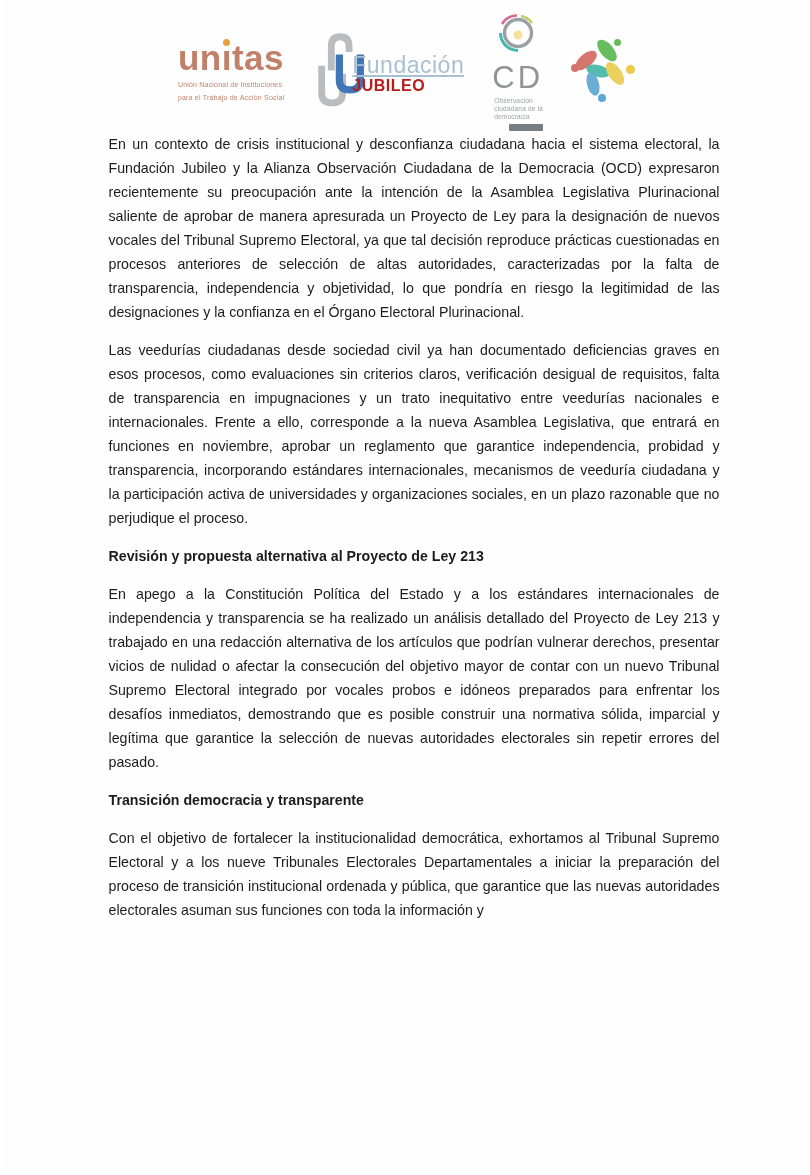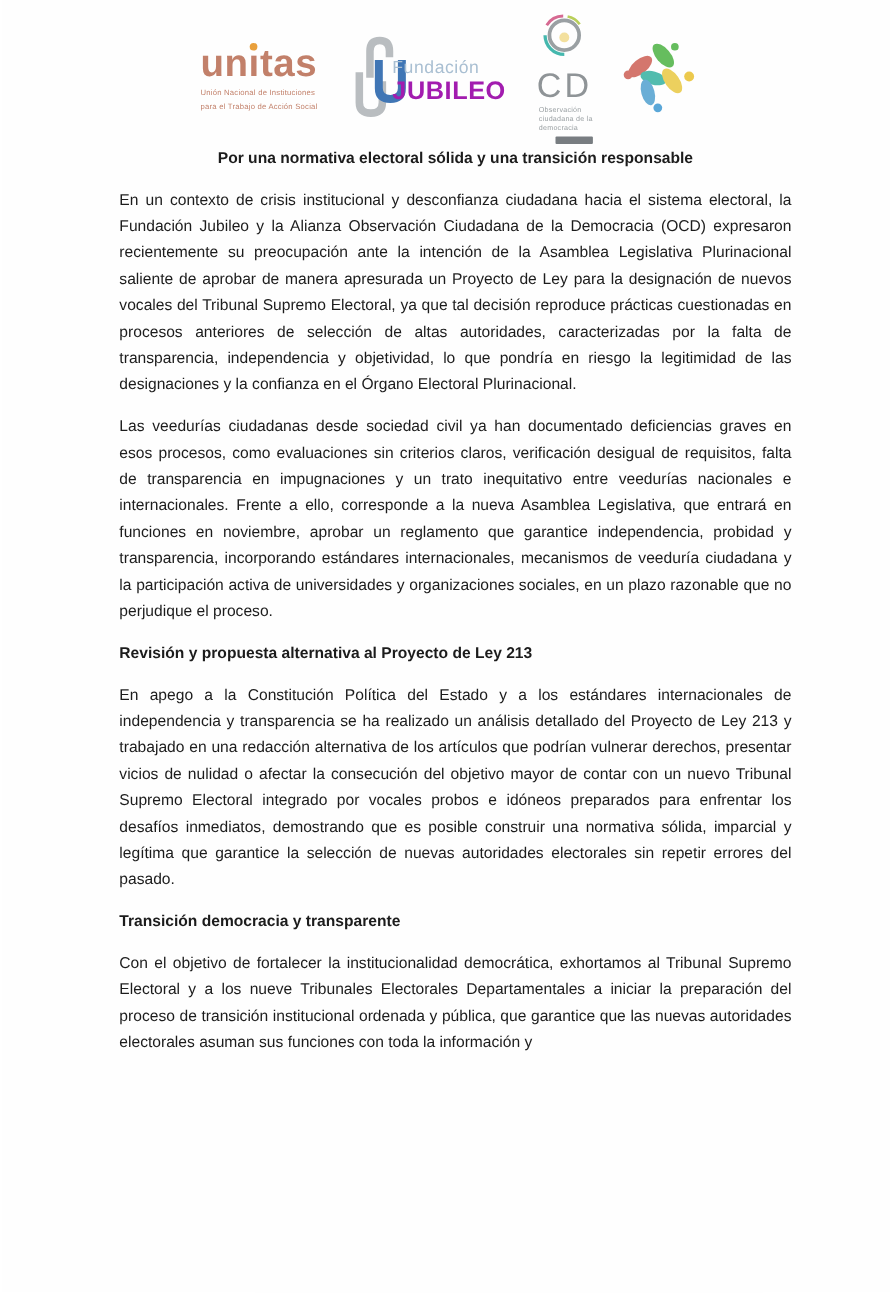--- a/index.html
+++ b/index.html
@@ -15,22 +15,22 @@
   .unitas { display:flex; flex-direction:column; line-height:1; }
   .unitas-word { font-weight:bold; font-size:35px; color:#c2806a; letter-spacing:0.5px; line-height:36px; }
   .u-i { position:relative; }
   .u-i::after { content:""; position:absolute; left:1px; top:1px; width:7px; height:7px;
                 border-radius:50%; background:#e9a03c; }
   .unitas-tag { font-size:7px; color:#c2806a; line-height:9px; margin-top:4px; letter-spacing:0.2px; }
 
   
   .jubileo { display:flex; align-items:center; }
   .jubileo-text { margin-left:-18px; margin-top:6px; line-height:1; }
-  .jub-top { font-size:16px; color:#a9bfd2; letter-spacing:0.5px; }
-  .jub-bottom { font-size:23px; font-weight:bold; color:#a21caf; letter-spacing:0.5px; margin-top:1px; }
+  .jub-top { font-size:23px; color:#a9bfd2; letter-spacing:0.5px;text-decoration:underline; }
+  .jub-bottom { font-size:16px; font-weight:bold; color:#b91c1c; letter-spacing:0.5px; margin-top:1px; }
 
   
   .ocd { display:flex; align-items:center; gap:4px;flex-direction:column; }
   .ocd-letters { font-size:31px; color:#8f9497; font-weight:400; letter-spacing:3px; line-height:1; }
   .ocd-side { display:flex; flex-direction:column; margin-left:2px; }
   .ocd-tag { font-size:6.5px; color:#9aa0a3; line-height:8px; letter-spacing:0.2px; }
   .ocd-badge { width:34px; height:7px; background:#787d81; margin-top:3px; align-self:flex-end; border-radius:1px; }
 
   
   .ruta { display:flex; align-items:center; gap:8px; }
@@ -107,21 +107,20 @@
         <div class="dot" style="width:8px;height:8px;top:25px;left:0;background:#d4766d;"></div>
         <div class="dot" style="width:9px;height:9px;top:26px;left:55px;background:#ecc94d;"></div>
         <div class="dot" style="width:7px;height:7px;top:0;left:43px;background:#66bd5e;"></div>
         <div class="dot" style="width:8px;height:8px;top:55px;left:27px;background:#5aa7d8;"></div>
       </div>
     </div>
 
   </div>
 
   <div class="content">
-    <p class="title">Por una normativa electoral sólida y una transición responsable</p>
     <p class="para">En un contexto de crisis institucional y desconfianza ciudadana hacia el sistema electoral, la Fundación Jubileo y la Alianza Observación Ciudadana de la Democracia (OCD) expresaron recientemente su preocupación ante la intención de la Asamblea Legislativa Plurinacional saliente de aprobar de manera apresurada un Proyecto de Ley para la designación de nuevos vocales del Tribunal Supremo Electoral, ya que tal decisión reproduce prácticas cuestionadas en procesos anteriores de selección de altas autoridades, caracterizadas por la falta de transparencia, independencia y objetividad, lo que pondría en riesgo la legitimidad de las designaciones y la confianza en el Órgano Electoral Plurinacional.</p>
     <p class="para">Las veedurías ciudadanas desde sociedad civil ya han documentado deficiencias graves en esos procesos, como evaluaciones sin criterios claros, verificación desigual de requisitos, falta de transparencia en impugnaciones y un trato inequitativo entre veedurías nacionales e internacionales. Frente a ello, corresponde a la nueva Asamblea Legislativa, que entrará en funciones en noviembre, aprobar un reglamento que garantice independencia, probidad y transparencia, incorporando estándares internacionales, mecanismos de veeduría ciudadana y la participación activa de universidades y organizaciones sociales, en un plazo razonable que no perjudique el proceso.</p>
     <p class="heading">Revisión y propuesta alternativa al Proyecto de Ley 213</p>
     <p class="para">En apego a la Constitución Política del Estado y a los estándares internacionales de independencia y transparencia se ha realizado un análisis detallado del Proyecto de Ley 213 y trabajado en una redacción alternativa de los artículos que podrían vulnerar derechos, presentar vicios de nulidad o afectar la consecución del objetivo mayor de contar con un nuevo Tribunal Supremo Electoral integrado por vocales probos e idóneos preparados para enfrentar los desafíos inmediatos, demostrando que es posible construir una normativa sólida, imparcial y legítima que garantice la selección de nuevas autoridades electorales sin repetir errores del pasado.</p>
     <p class="heading">Transición democracia y transparente</p>
     <p class="para">Con el objetivo de fortalecer la institucionalidad democrática, exhortamos al Tribunal Supremo Electoral y a los nueve Tribunales Electorales Departamentales a iniciar la preparación del proceso de transición institucional ordenada y pública, que garantice que las nuevas autoridades electorales asuman sus funciones con toda la información y</p>
   </div>
 
 </div>
 

